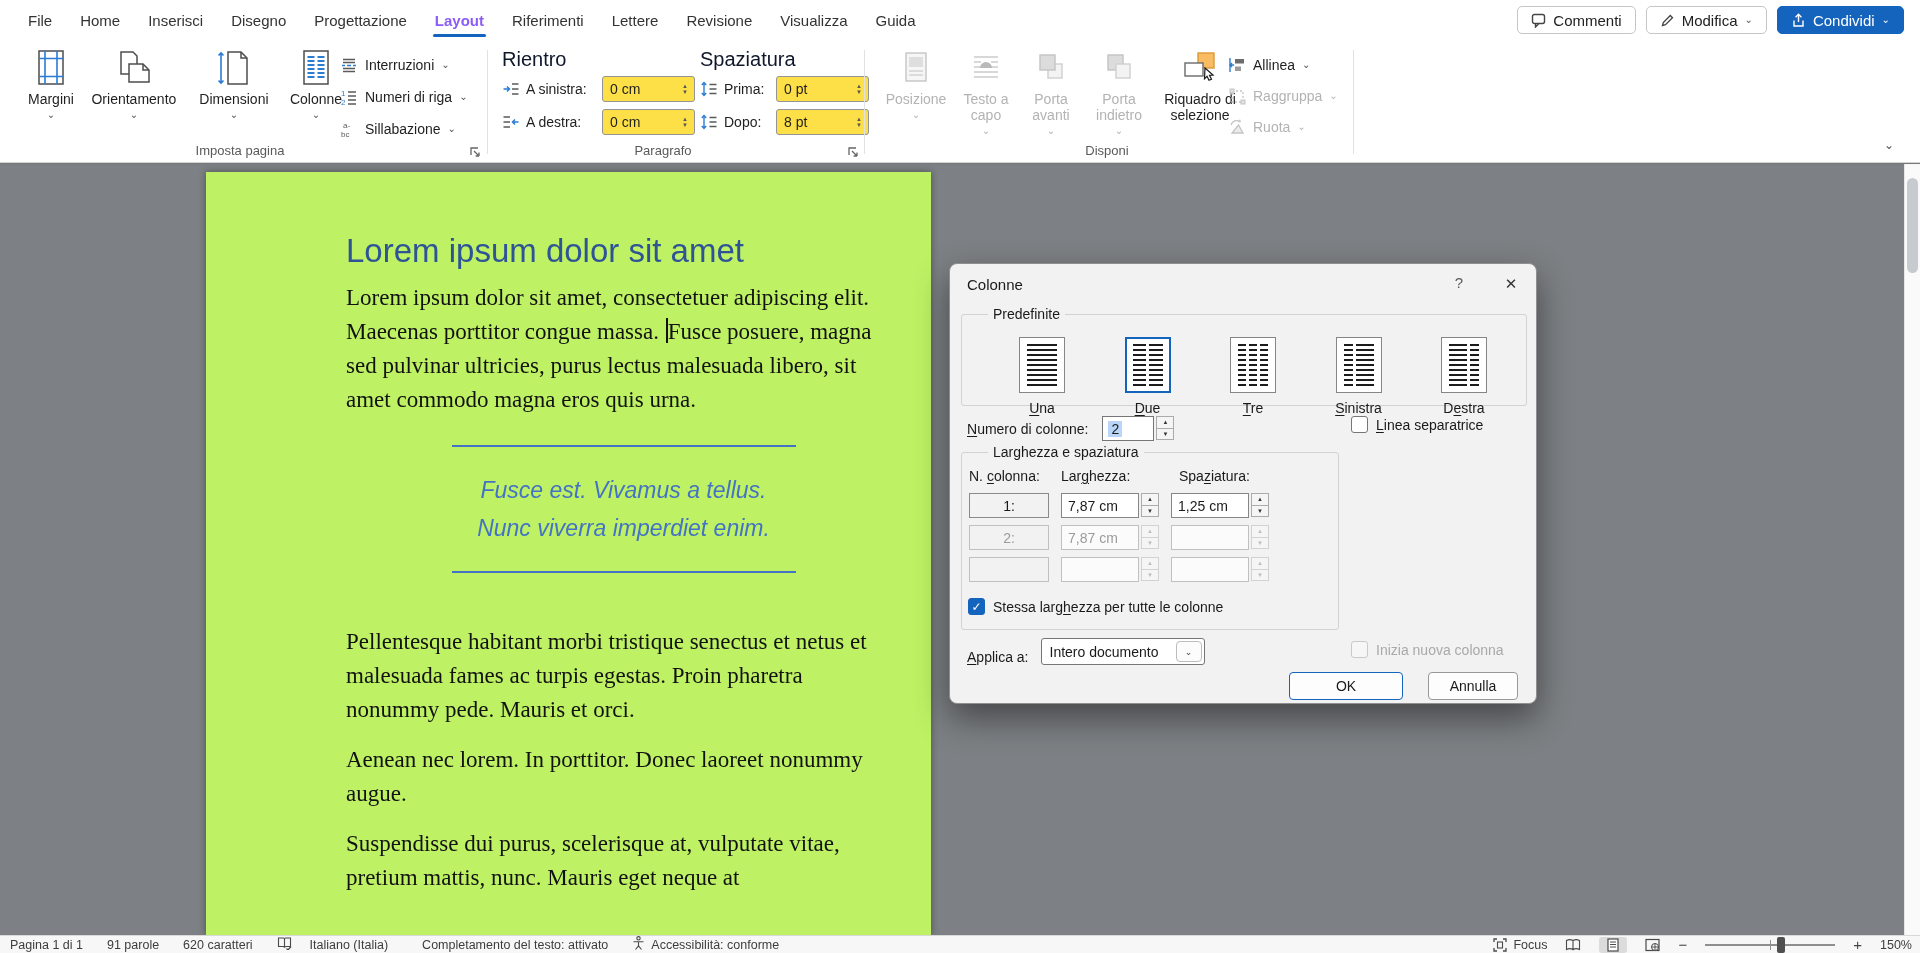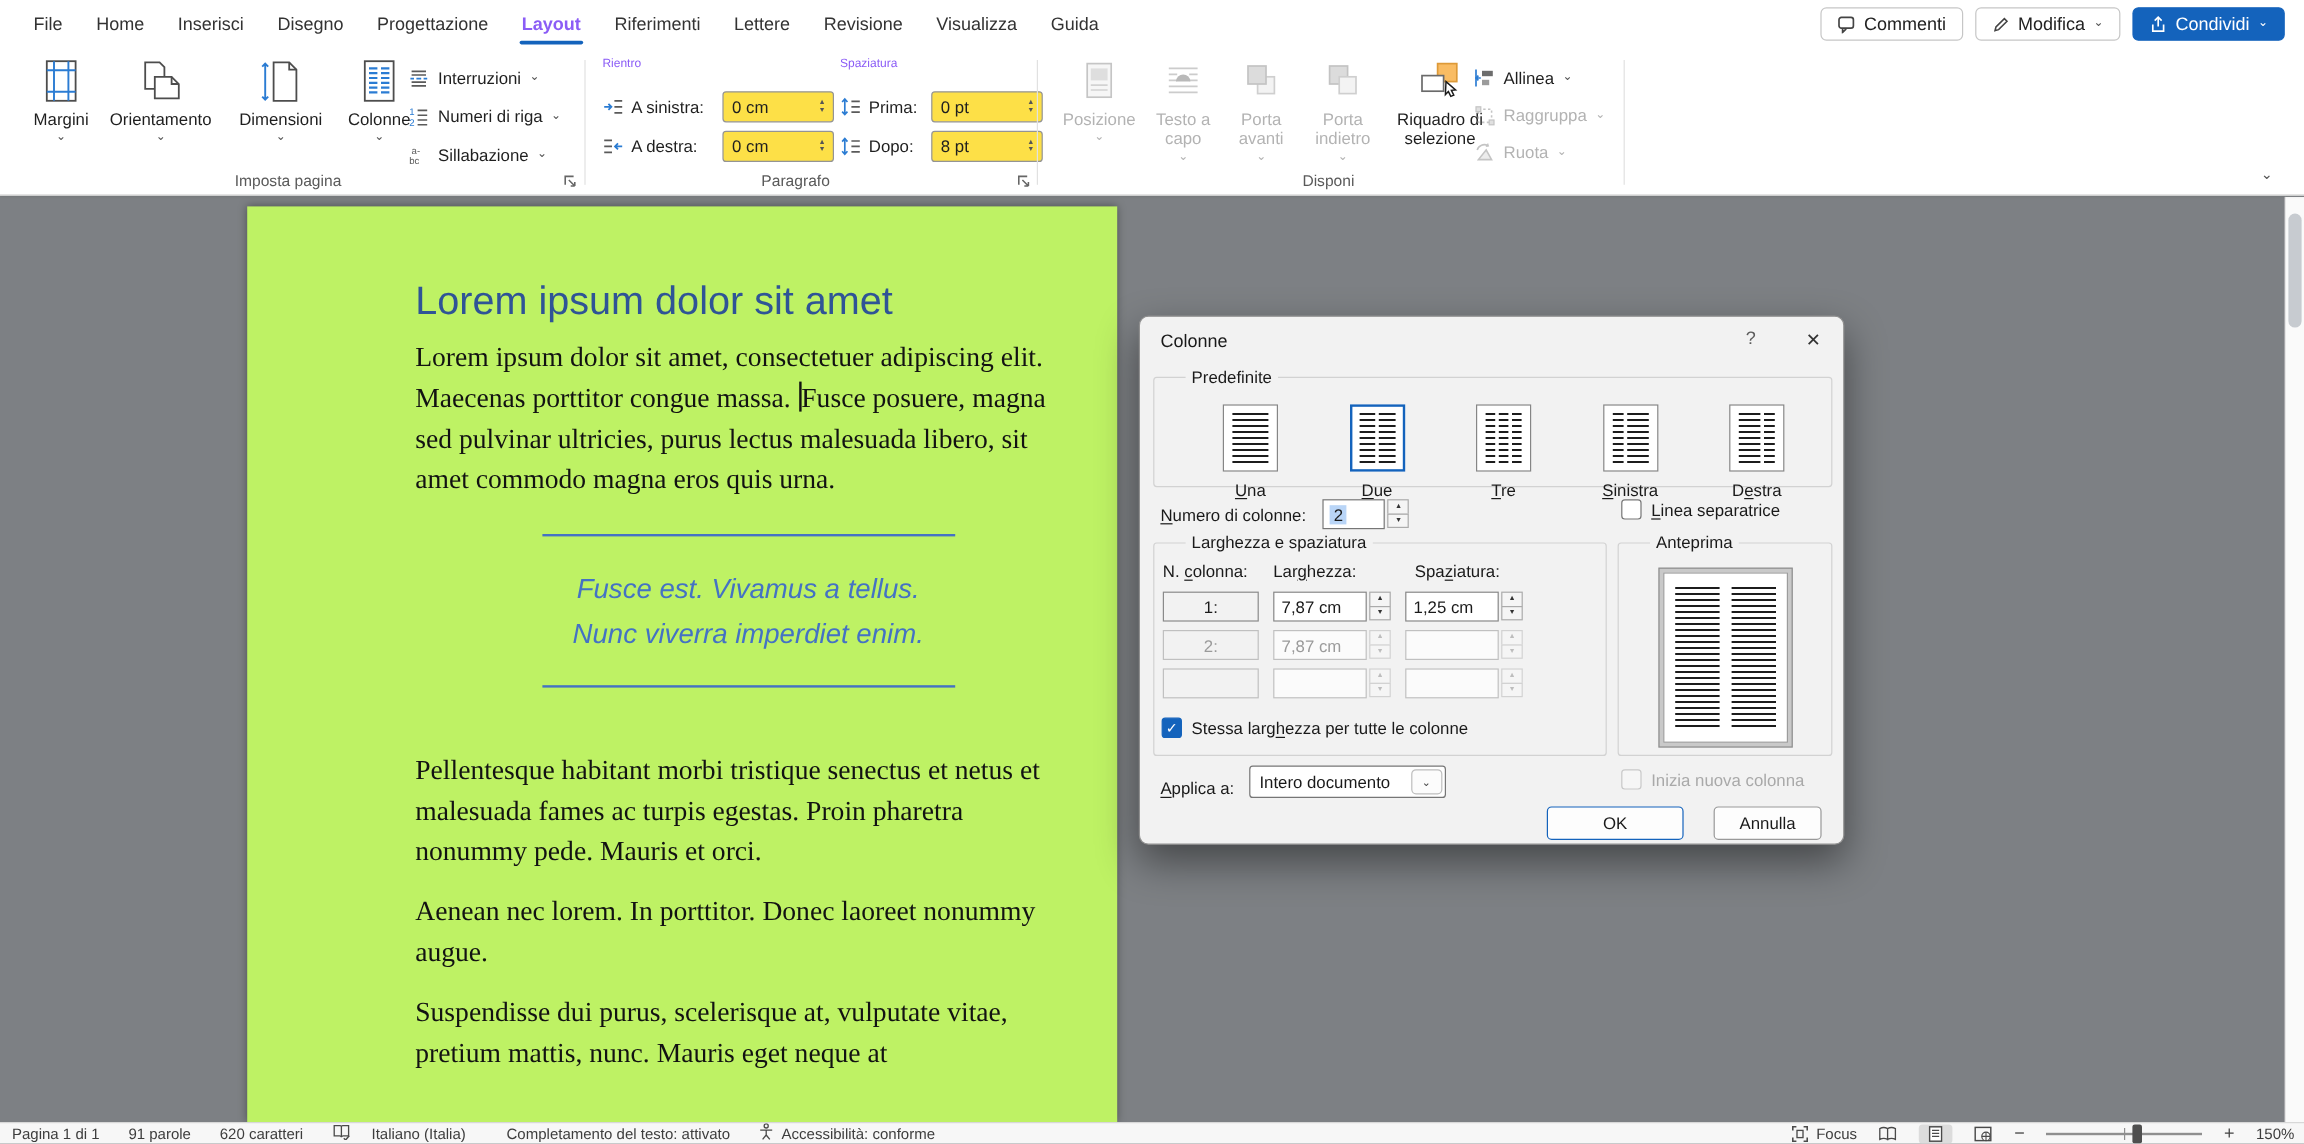--- a/index.html
+++ b/index.html
@@ -25,21 +25,21 @@
   .vsep { position:absolute; top:10px; height:104px; width:1px; background:#e1e1e1; }
   .bigrow { position:absolute; left:22px; top:6px; display:flex; gap:4px; }
   .bigbtn { display:flex; flex-direction:column; align-items:center; padding:2px 6px; border-radius:4px; }
   .bigbtn .lbl { font-size:14px; color:#1f1f1f; line-height:16px; text-align:center; margin-top:3px; }
   .bigbtn .chev { margin-top:3px; }
   .bigbtn.dis .lbl, .bigbtn.dis .chev { color:#b3b3b3; }
   .smallcol { position:absolute; left:336px; top:9px; }
   .smallbtn { display:flex; align-items:center; gap:7px; height:32px; font-size:14px; color:#1f1f1f; padding:0 4px; border-radius:3px; }
   .grp-label { position:absolute; top:103px; font-size:13px; color:#5a5a5a; text-align:center; width:200px; }
   .launcher { position:absolute; top:104px; width:14px; height:14px; }
-  .hdr14 { position:absolute; font-size:10px; color:#8b5cf6; }
+  .hdr14 { position:absolute; font-size:20px; color:#0f172a; }
   .fldrow { position:absolute; display:flex; align-items:center; gap:6px; font-size:14px; color:#1f1f1f; }
   .fldrow .rlbl { display:inline-block; }
   .fld { display:flex; align-items:center; width:93px; height:26px; border:1px solid #949494; border-radius:3px; background:#fde047; padding-left:7px; }
   .fld .val { flex:1; font-size:14px; color:#1f1f1f; }
   .fld .arrs { display:flex; flex-direction:column; align-items:center; justify-content:center; width:18px; gap:0; }
   .fld .arrs span { font-size:8px; line-height:6px; color:#555; }
   .rightcol { position:absolute; left:1228px; top:9px; }
   .rightbtn { display:flex; align-items:center; gap:7px; height:31px; font-size:14px; color:#1f1f1f; }
   .rightbtn.dis { color:#b3b3b3; }
   .collapse-chev { position:absolute; left:1884px; top:98px; font-size:12px; color:#555; }
@@ -546,29 +546,20 @@
       </div>
     </div>
 
     <div class="cbrow eqrow">
       <div class="cb checked">
           <span>✓</span>
         </div>
       <span><span>Stessa larg</span><u>h</u><span>ezza per tutte le colonne</span></span>
     </div>
 
-    <div class="gbox preview">
-      <span class="glabel">Anteprima</span>
-      <div class="pvframe">
-        <div class="pvpage">
-            <div class="pvcol"></div>
-            <div class="pvcol"></div>
-          </div>
-      </div>
-    </div>
 
     <div class="applyrow">
       <span><span></span><u>A</u><span>pplica a:</span></span>
       <div class="combo">
         <span class="cval">Intero documento</span>
         <span class="cbtn">⌄</span>
       </div>
     </div>
 
     <div class="cbrow newcolrow">

